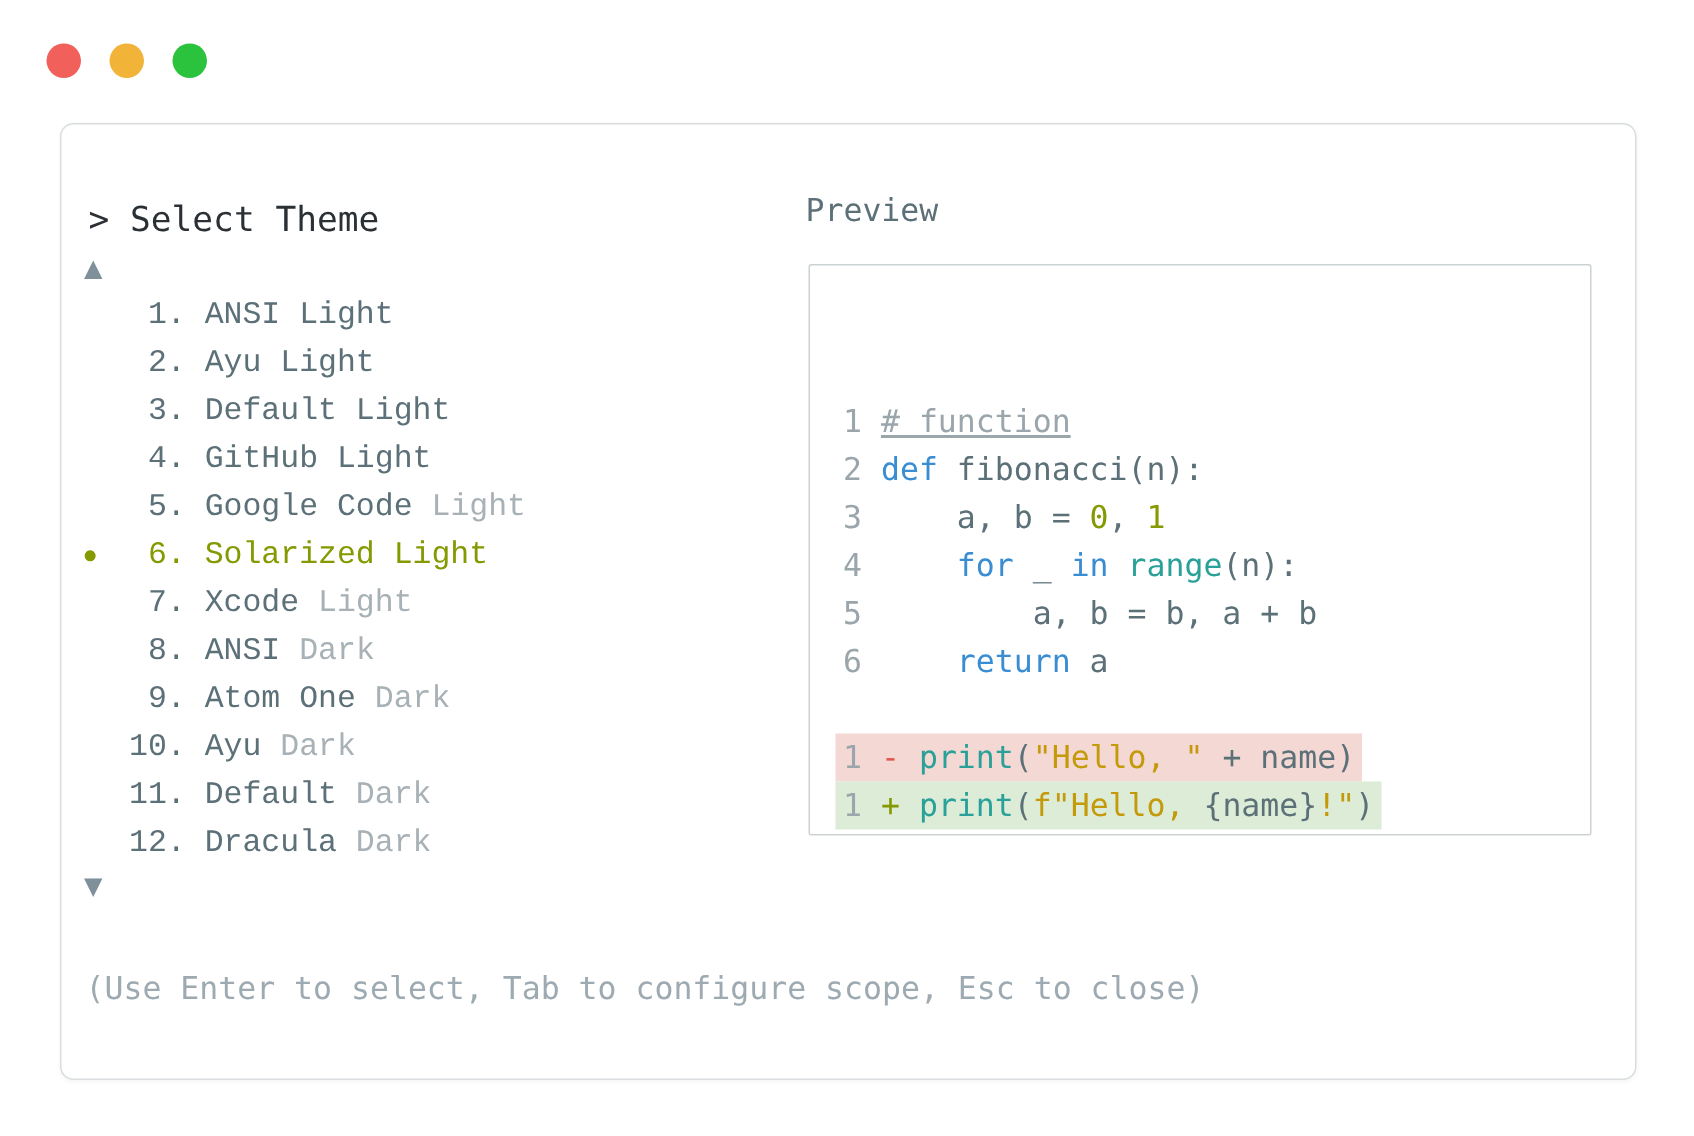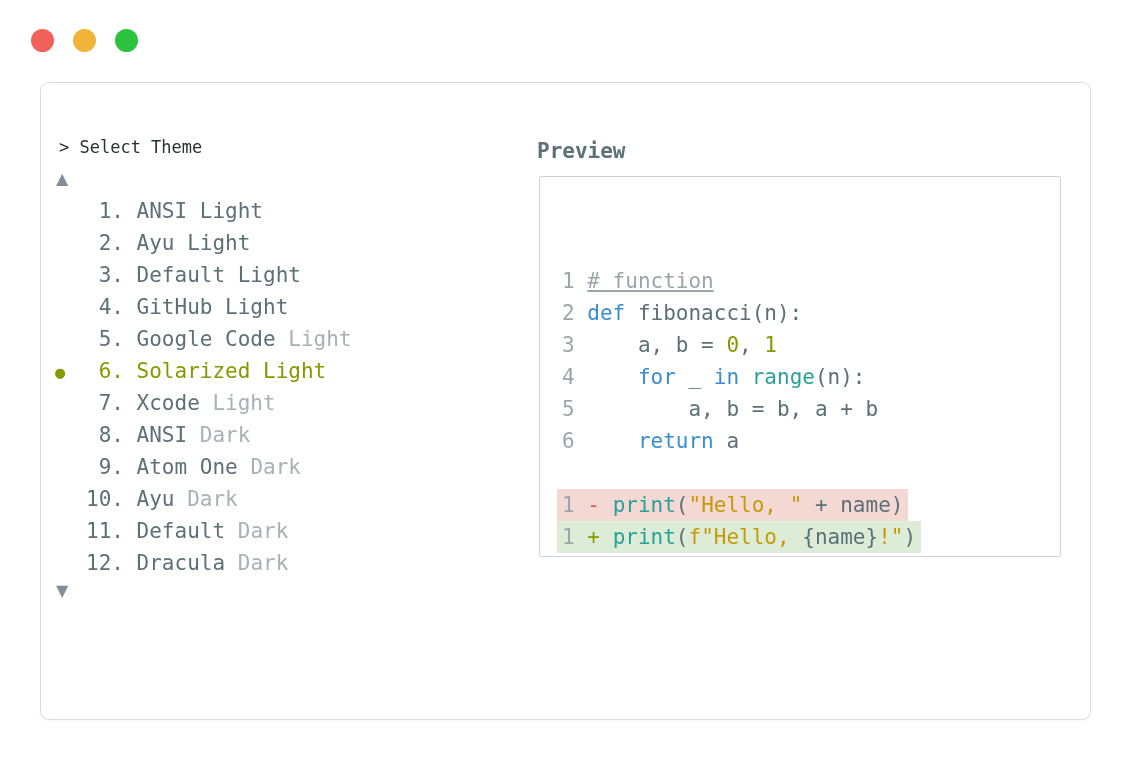--- a/index.html
+++ b/index.html
@@ -18,36 +18,36 @@
   
   .panel{
     position:absolute;left:40px;top:82px;width:1049px;height:636px;
     background:#ffffff;border:1.5px solid var(--panel_border);border-radius:9px;
     box-shadow:0 1px 3px rgba(40,50,60,.05);
   }
   .panel *{white-space:pre;}
 
   .prompt{
     position:absolute;left:18px;top:48px;height:32px;line-height:32px;
-    font-size:17px;color:var(--ink);
+    font-size:23px;color:var(--ink);
   }
   .preview-title{
-    position:absolute;left:496px;top:52px;height:32px;line-height:32px;
-    font-size:21px;color:var(--slate);font-weight:bold;
+    position:absolute;left:496px;top:41px;height:32px;line-height:32px;
+    font-size:21px;color:var(--slate);
   }
   .arrow{
     position:absolute;left:15px;height:20px;line-height:20px;
     font-family:"DejaVu Sans",sans-serif;font-size:16px;color:var(--arrow);
     cursor:default;
   }
   .arrow.up{top:86px;}
   .arrow.down{top:498px;}
 
   
-  .list{position:absolute;left:0;top:112px;width:478px;}
+  .list{position:absolute;left:0;top:112px;width:478px;font-family:Liberation Mono, monospace;}
   .trow{
     height:32px;line-height:32px;font-size:21px;
     padding-left:14px;color:var(--slate);
   }
   .marker{display:inline-block;width:31px;color:var(--olive);font-size:17px;}
   .tnum{color:var(--slate);}
   .tlabel{color:var(--slate);}
   .tdim{color:var(--dim);}
   .trow.sel .tnum,.trow.sel .tlabel{color:var(--olive);}
 
@@ -87,17 +87,18 @@
 </div>
 
 <div class="panel">
   <div class="prompt">&gt; Select Theme</div>
   <div class="preview-title">Preview</div>
 
   <div class="arrow up">▲</div>
   <div class="list"><div class="trow"><span class="marker"></span><span class="tnum"> 1. </span><span class="tlabel">ANSI Light</span></div><div class="trow"><span class="marker"></span><span class="tnum"> 2. </span><span class="tlabel">Ayu Light</span></div><div class="trow"><span class="marker"></span><span class="tnum"> 3. </span><span class="tlabel">Default Light</span></div><div class="trow"><span class="marker"></span><span class="tnum"> 4. </span><span class="tlabel">GitHub Light</span></div><div class="trow"><span class="marker"></span><span class="tnum"> 5. </span><span class="tlabel">Google Code</span><span class="tdim"> Light</span></div><div class="trow sel"><span class="marker">●</span><span class="tnum"> 6. </span><span class="tlabel">Solarized Light</span></div><div class="trow"><span class="marker"></span><span class="tnum"> 7. </span><span class="tlabel">Xcode</span><span class="tdim"> Light</span></div><div class="trow"><span class="marker"></span><span class="tnum"> 8. </span><span class="tlabel">ANSI</span><span class="tdim"> Dark</span></div><div class="trow"><span class="marker"></span><span class="tnum"> 9. </span><span class="tlabel">Atom One</span><span class="tdim"> Dark</span></div><div class="trow"><span class="marker"></span><span class="tnum">10. </span><span class="tlabel">Ayu</span><span class="tdim"> Dark</span></div><div class="trow"><span class="marker"></span><span class="tnum">11. </span><span class="tlabel">Default</span><span class="tdim"> Dark</span></div><div class="trow"><span class="marker"></span><span class="tnum">12. </span><span class="tlabel">Dracula</span><span class="tdim"> Dark</span></div></div>
   <div class="arrow down">▼</div>
 
+  <div class="footer">(Use Enter to select, Tab to configure scope, Esc to close)</div>
 
   <div class="preview-box">
     <div class="code"><div class="cline"><span class="linebox"><span class="ln">1</span> <span class="tok-comment"># function</span></span></div><div class="cline"><span class="linebox"><span class="ln">2</span> <span class="tok-kw">def</span><span class="tok-plain"> fibonacci(n):</span></span></div><div class="cline"><span class="linebox"><span class="ln">3</span> <span class="tok-plain">    a, b = </span><span class="tok-num">0</span><span class="tok-plain">, </span><span class="tok-num">1</span></span></div><div class="cline"><span class="linebox"><span class="ln">4</span> <span class="tok-plain">    </span><span class="tok-kw">for</span><span class="tok-plain"> _ </span><span class="tok-kw">in</span><span class="tok-plain"> </span><span class="tok-fn">range</span><span class="tok-plain">(n):</span></span></div><div class="cline"><span class="linebox"><span class="ln">5</span> <span class="tok-plain">        a, b = b, a + b</span></span></div><div class="cline"><span class="linebox"><span class="ln">6</span> <span class="tok-plain">    </span><span class="tok-kw">return</span><span class="tok-plain"> a</span></span></div><div class="cline"><span class="linebox"></span></div><div class="cline"><span class="linebox removed"><span class="ln">1</span> <span class="tok-del">-</span><span class="tok-plain"> </span><span class="tok-fn">print</span><span class="tok-plain">(</span><span class="tok-str">"Hello, "</span><span class="tok-plain"> + name)</span></span></div><div class="cline"><span class="linebox added"><span class="ln">1</span> <span class="tok-add">+</span><span class="tok-plain"> </span><span class="tok-fn">print</span><span class="tok-plain">(</span><span class="tok-str">f"Hello, </span><span class="tok-plain">{name}</span><span class="tok-str">!"</span><span class="tok-plain">)</span></span></div></div>
   </div>
 </div>
 
 </body></html>

